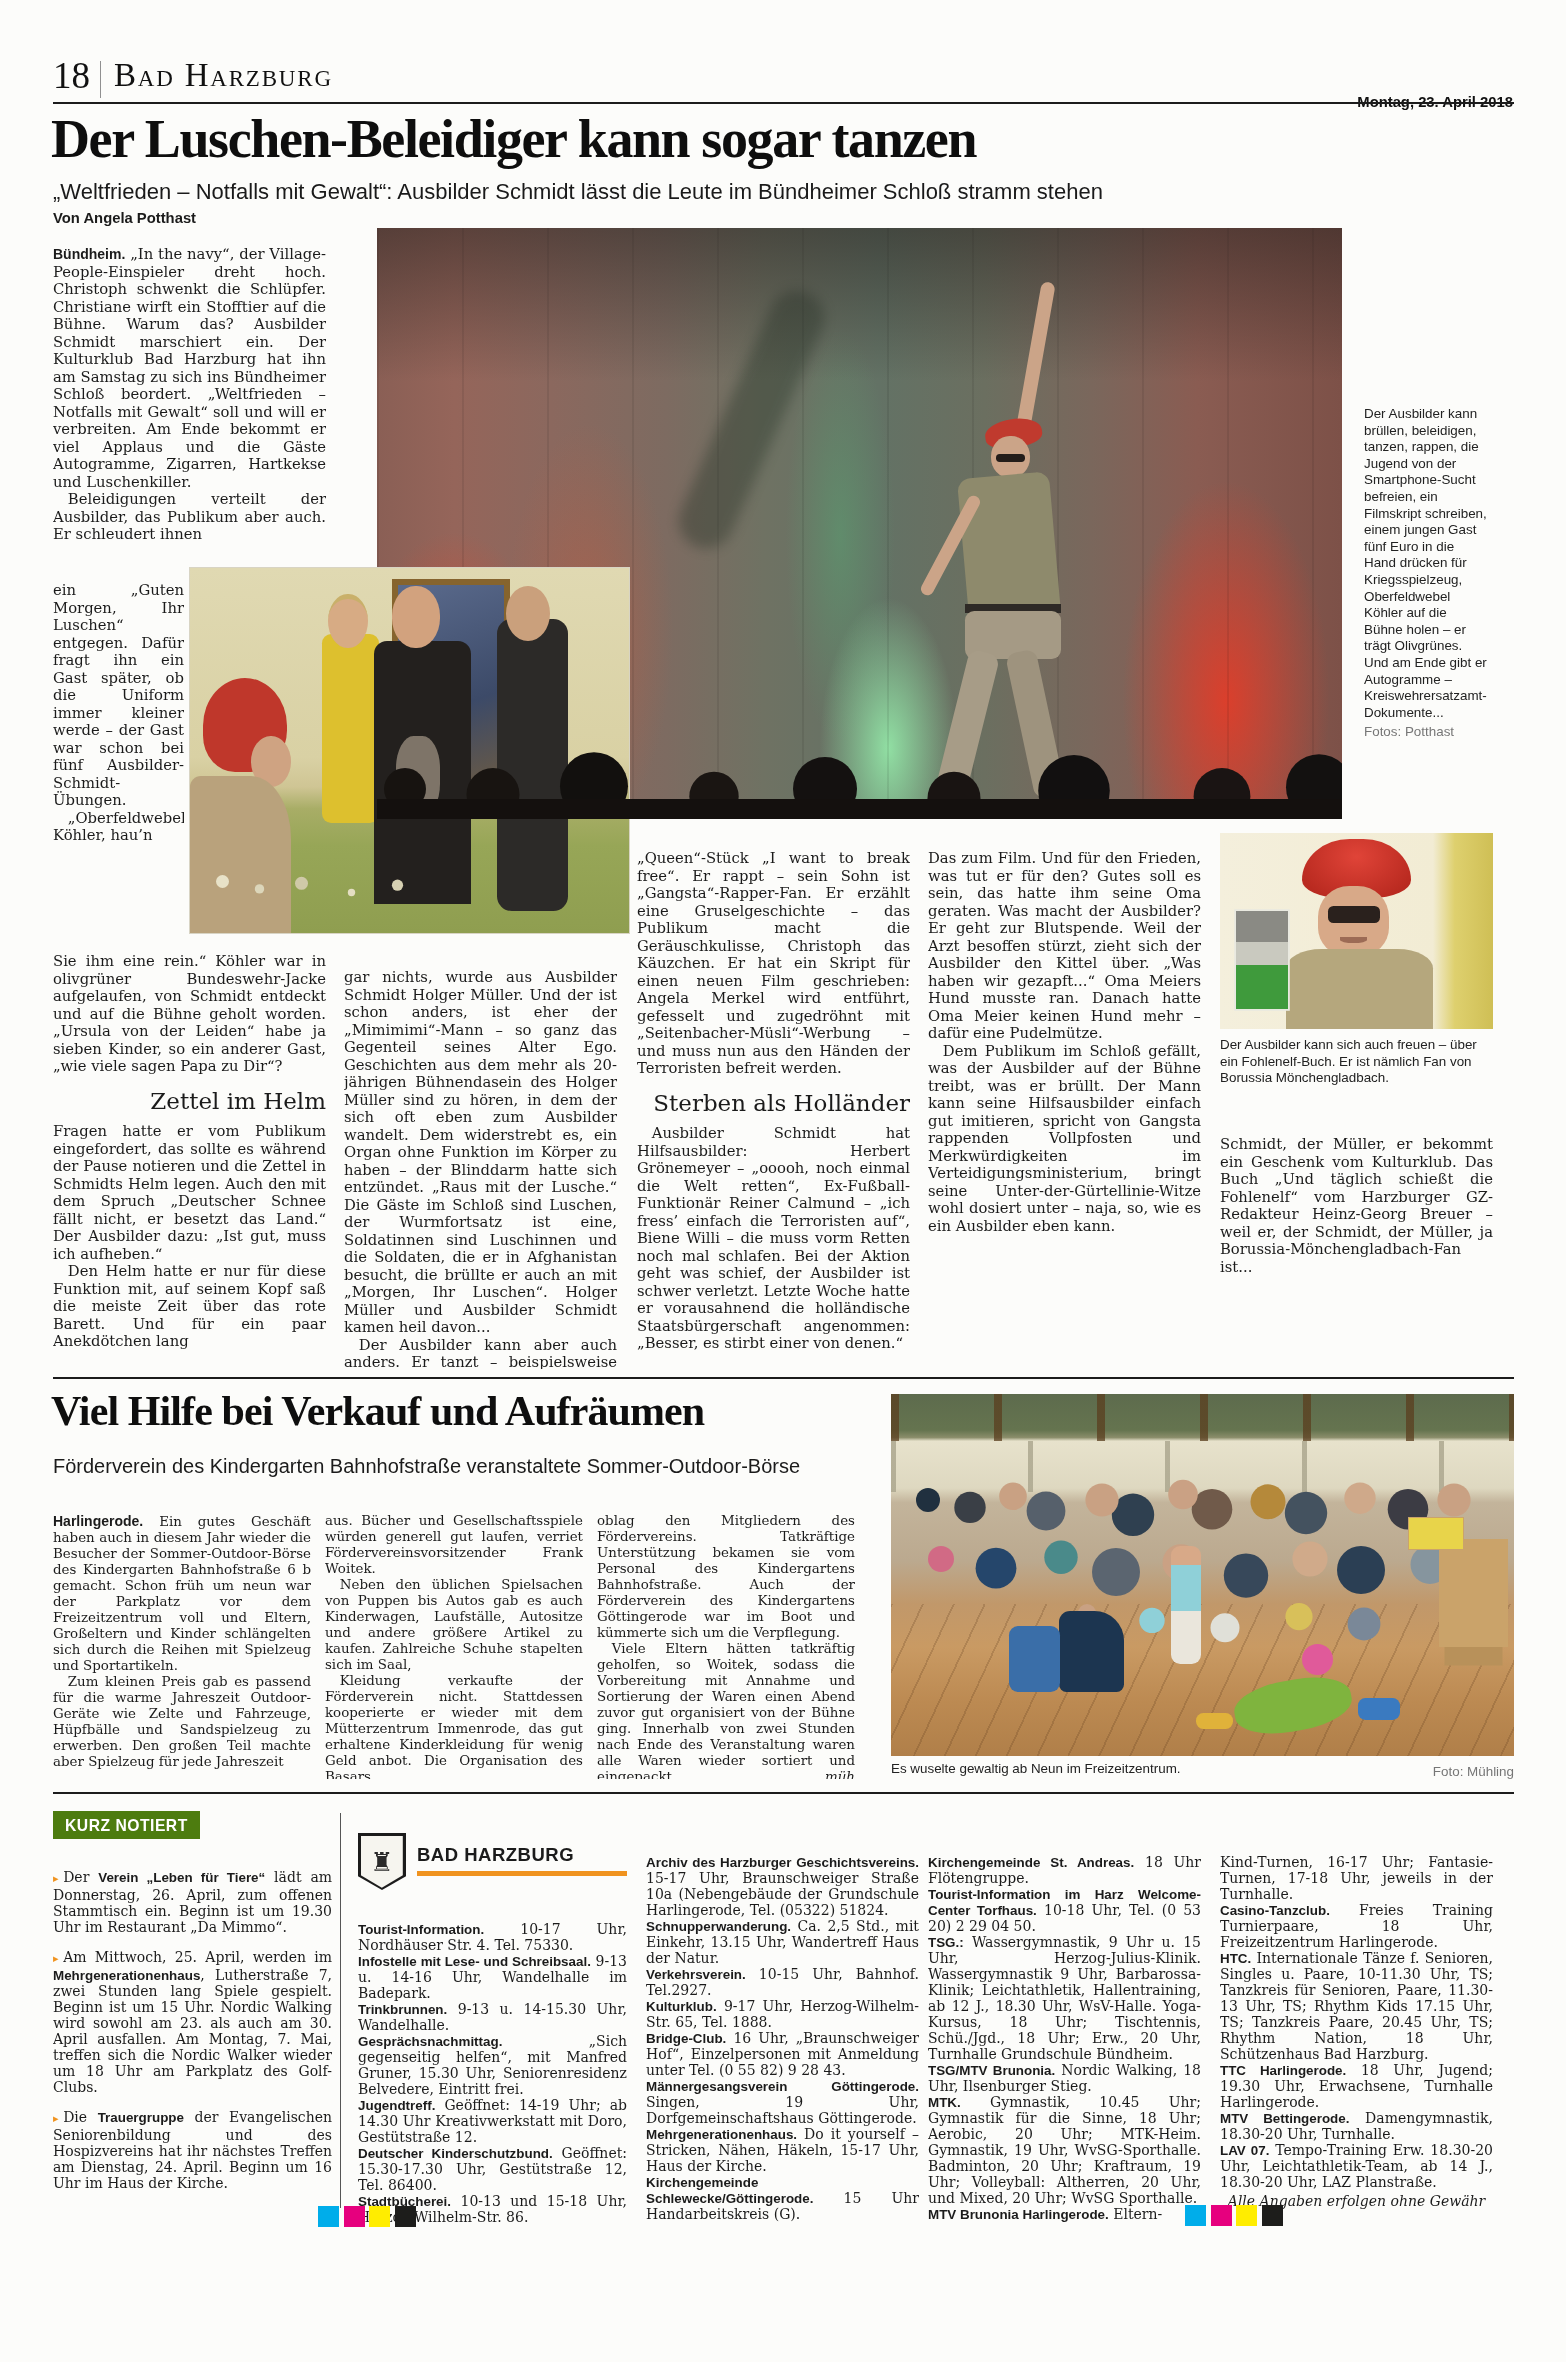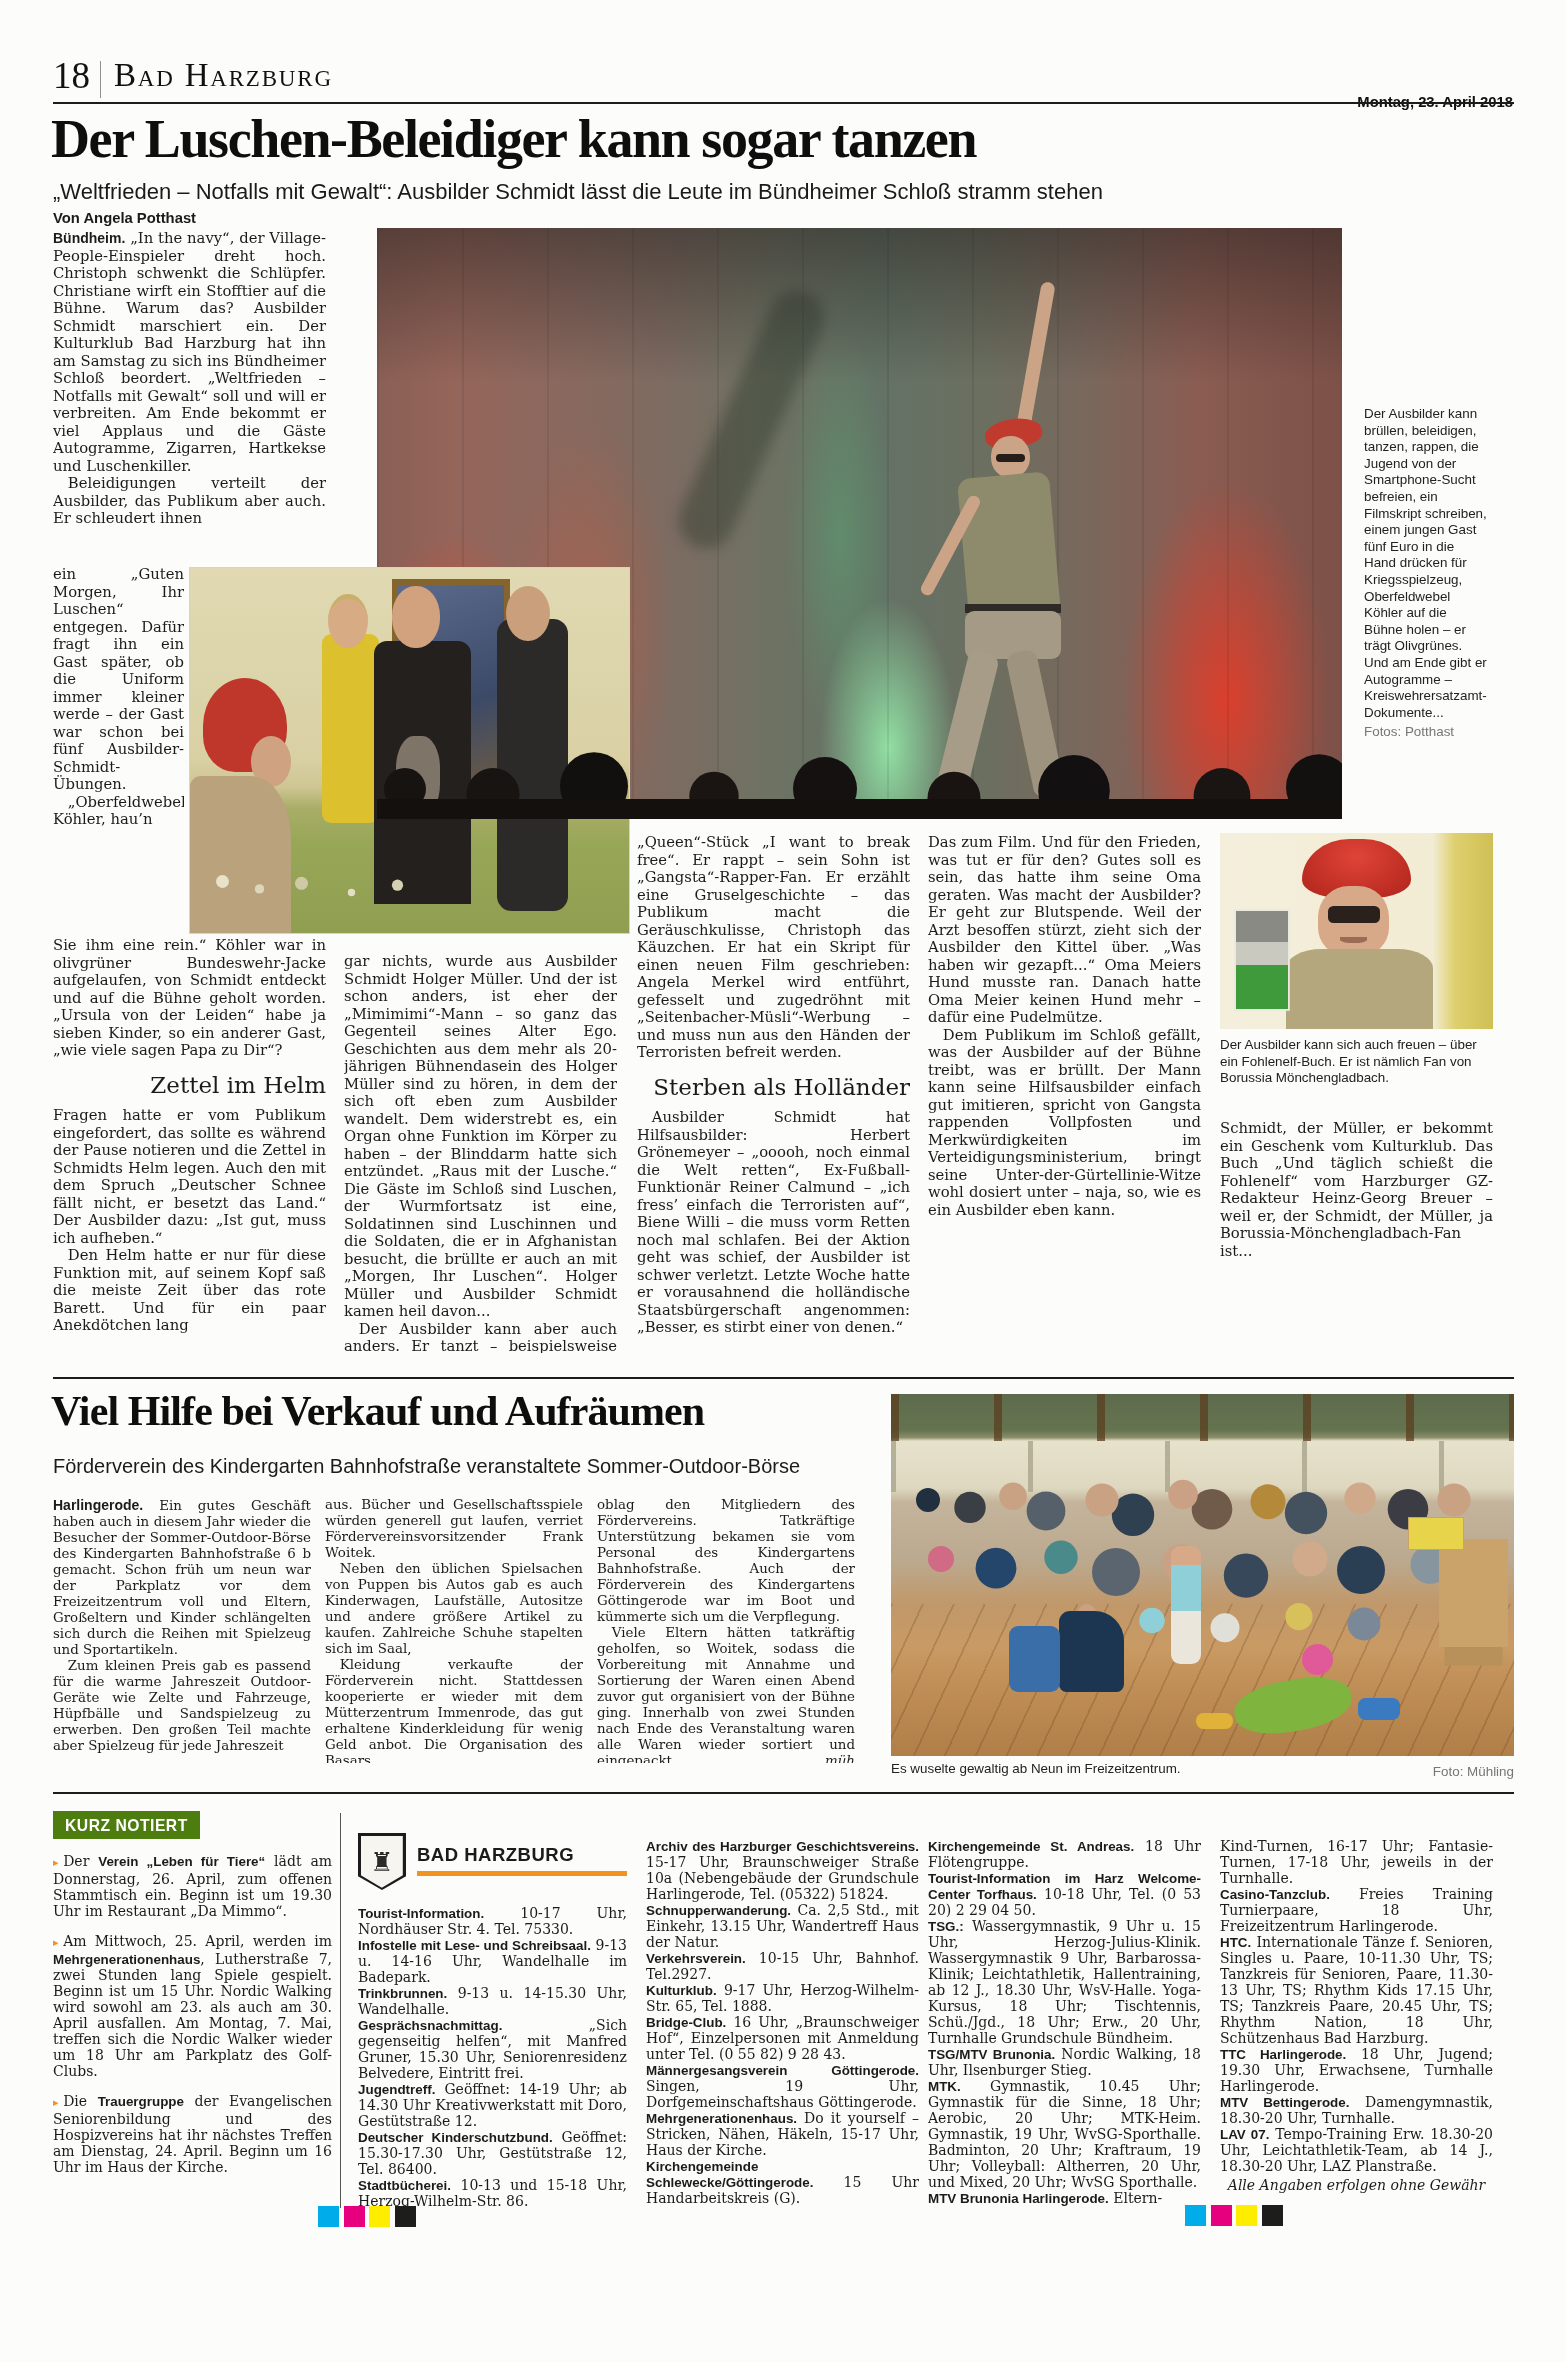--- a/index.html
+++ b/index.html
@@ -1,20 +1,20 @@
 <!DOCTYPE html>
 <html lang="de" style="font-size:14.8px"><head>
 <meta charset="utf-8">
 <style>
   html,body{margin:0;padding:0;background:#e8e8e8;}
   .page{position:relative;width:1566px;height:2363px;background:#fcfcfa;overflow:hidden;
         font-family:"DejaVu Serif",serif;color:#1b1b1b;}
   .abs{position:absolute;}
   .col{overflow:hidden;}
-  .just{text-align:justify;hyphens:auto;-webkit-hyphens:auto;}
+  .just{text-align:justify;hyphens:auto;margin-top:16px;-webkit-hyphens:auto;}
   p{margin:0;}
   p.ind{text-indent:14.8px;}
 
   
   #pgnum{left:53px;top:57px;font:400 37px/1 "Liberation Serif",serif;color:#111;}
   #divv{left:100px;top:61px;width:0.9px;height:37px;background:#909090;}
   #section{left:114px;top:59px;font:500 33px/1 "Liberation Serif",serif;font-variant:small-caps;
            letter-spacing:1.8px;color:#111;}
   #date{right:53px;top:94px;font:700 14.8px "Liberation Sans",sans-serif;color:#111;}
   .hrule{height:1.8px;background:#1c1c1c;}

